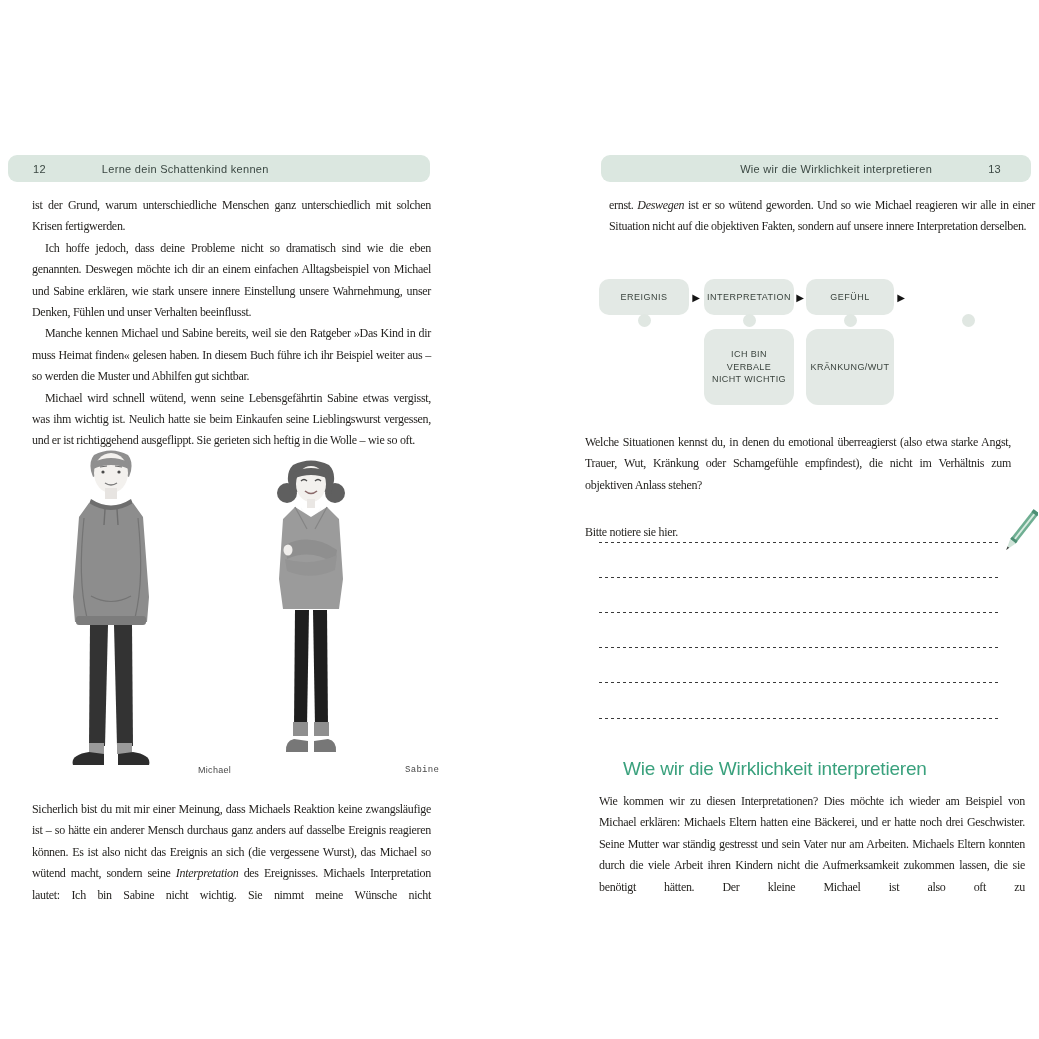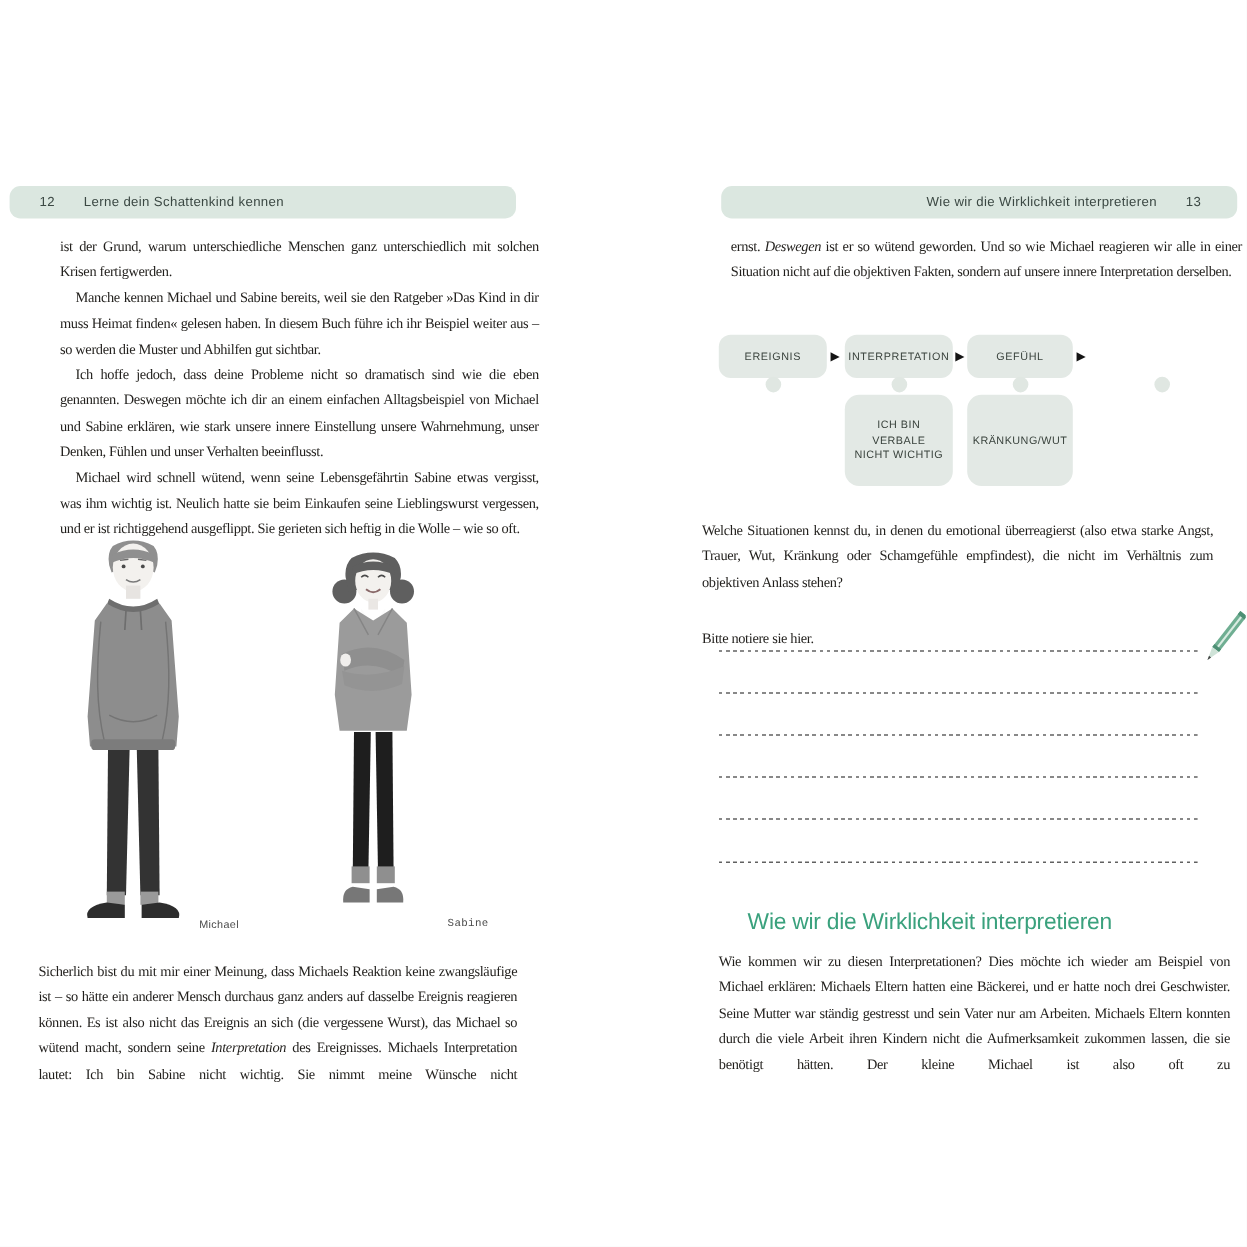--- a/index.html
+++ b/index.html
@@ -2,34 +2,34 @@
 <html lang="de"><head>
 <meta charset="utf-8">
 <style>
   html,body{margin:0;padding:0;background:#f6f6f6;}
   .spread{position:relative;width:1039px;height:1039px;background:#ffffff;overflow:hidden;
           font-family:"Liberation Serif", serif;color:#211f1c;}
 
   
   .band{position:absolute;top:155px;height:27px;background:#dbe7e0;border-radius:9px;
         display:flex;align-items:center;font-family:"Liberation Sans", sans-serif;
-        font-size:11px;color:#3b4843;letter-spacing:.3px;}
+        font-size:11px;color:#3b4843;letter-spacing:.3px;gap:32px;}
   .band-left{left:8px;width:422px;padding-left:25px;box-sizing:border-box;}
   .band-left .t{margin-left:24px;}
   .band-right{left:601px;width:430px;justify-content:flex-end;padding-right:30px;box-sizing:border-box;}
   .band-right .t{margin-right:24px;}
 
   
   .col{position:absolute;text-align:justify;font-size:12px;line-height:21.4px;letter-spacing:-.3px;}
   .col p{margin:0;}
   .col p.ind{text-indent:13px;}
   .col p.cont{text-align-last:justify;}
   .col em{font-style:italic;}
 
-  .lcol-top{left:32px;top:195px;width:399px;margin-left:18px;}
+  .lcol-top{left:32px;top:195px;width:399px;}
   .lcol-bottom{left:32px;top:799px;width:399px;}
   .rcol-intro{left:609px;top:195px;width:426px;}
   .rcol-question{left:585px;top:432px;width:426px;}
   .rcol-question .prompt{margin-top:26px;text-align:left;}
   .rcol-closing{left:599px;top:791px;width:426px;}
 
   
   .section-heading{position:absolute;left:623px;top:758px;font-family:"Liberation Sans", sans-serif;
                    font-size:19px;letter-spacing:-.2px;color:#3aa17d;}
 
@@ -48,21 +48,21 @@
 
   
   .note-line{position:absolute;left:599px;width:399px;height:1px;
              background:repeating-linear-gradient(90deg,#3a3a3a 0 3px,transparent 3px 6px);}
   .nl1{top:542px;} .nl2{top:577px;} .nl3{top:612px;} .nl4{top:647px;} .nl5{top:682px;} .nl6{top:718px;}
 
   
   .illustration{position:absolute;left:40px;top:446px;width:410px;height:340px;}
   .fig{position:absolute;}
   .fig-label{position:absolute;top:319px;font-family:"Liberation Sans", sans-serif;
-             font-size:9px;color:#4a4a4a;letter-spacing:.3px;}
+             font-size:9px;color:#4a4a4a;letter-spacing:.3px;margin-left:32px;}
   .lbl-michael{left:126px;} .lbl-sabine{left:333px;font-family:Liberation Mono, monospace;}
 
   .pencil{position:absolute;left:1004px;top:503px;}
 </style>
 </head>
 <body>
 
 <div class="spread">
 
   <div class="band band-left">
@@ -70,22 +70,22 @@
     <span class="t">Lerne dein Schattenkind kennen</span>
   </div>
 
   <div class="band band-right">
     <span class="t">Wie wir die Wirklichkeit interpretieren</span>
     <span class="n">13</span>
   </div>
 
   <div class="col lcol-top">
     <p><span>ist der Grund, warum unterschiedliche Menschen ganz unterschiedlich mit solchen Krisen fertigwerden.</span></p>
+    <p class="ind"><span>Ich hoffe jedoch, dass deine Probleme nicht so dramatisch sind wie die eben genannten. Deswegen möchte ich dir an einem einfachen Alltagsbeispiel von Michael und Sabine erklären, wie stark unsere innere Einstellung unsere Wahrnehmung, unser Denken, Fühlen und unser Verhalten beeinflusst.</span></p>
     <p class="ind"><span>Manche kennen Michael und Sabine bereits, weil sie den Ratgeber »Das Kind in dir muss Heimat finden« gelesen haben. In diesem Buch führe ich ihr Beispiel weiter aus – so werden die Muster und Abhilfen gut sichtbar.</span></p>
-    <p class="ind"><span>Ich hoffe jedoch, dass deine Probleme nicht so dramatisch sind wie die eben genannten. Deswegen möchte ich dir an einem einfachen Alltagsbeispiel von Michael und Sabine erklären, wie stark unsere innere Einstellung unsere Wahrnehmung, unser Denken, Fühlen und unser Verhalten beeinflusst.</span></p>
     <p class="ind"><span>Michael wird schnell wütend, wenn seine Lebensgefährtin Sabine etwas vergisst, was ihm wichtig ist. Neulich hatte sie beim Einkaufen seine Lieblingswurst vergessen, und er ist richtiggehend ausgeflippt. Sie gerieten sich heftig in die Wolle – wie so oft.</span></p>
   </div>
 
   <div class="illustration">
     <svg class="fig" style="left:20px;top:0;" width="102" height="336" viewBox="0 0 102 336">
       <path d="M34,9 Q51,0 68,9 Q73,15 71,25 L69,31 Q51,23 33,31 L31,25 Q29,15 34,9 Z" fill="#8f8f8f"></path>
       <ellipse cx="51" cy="27" rx="17" ry="20" fill="#f3f1ee"></ellipse>
       <path d="M34,16 Q51,8 68,16 L69,23 Q51,15 33,23 Z" fill="#8f8f8f"></path>
       <circle cx="43" cy="26" r="1.6" fill="#4a4a4a"></circle>
       <circle cx="59" cy="26" r="1.6" fill="#4a4a4a"></circle>

